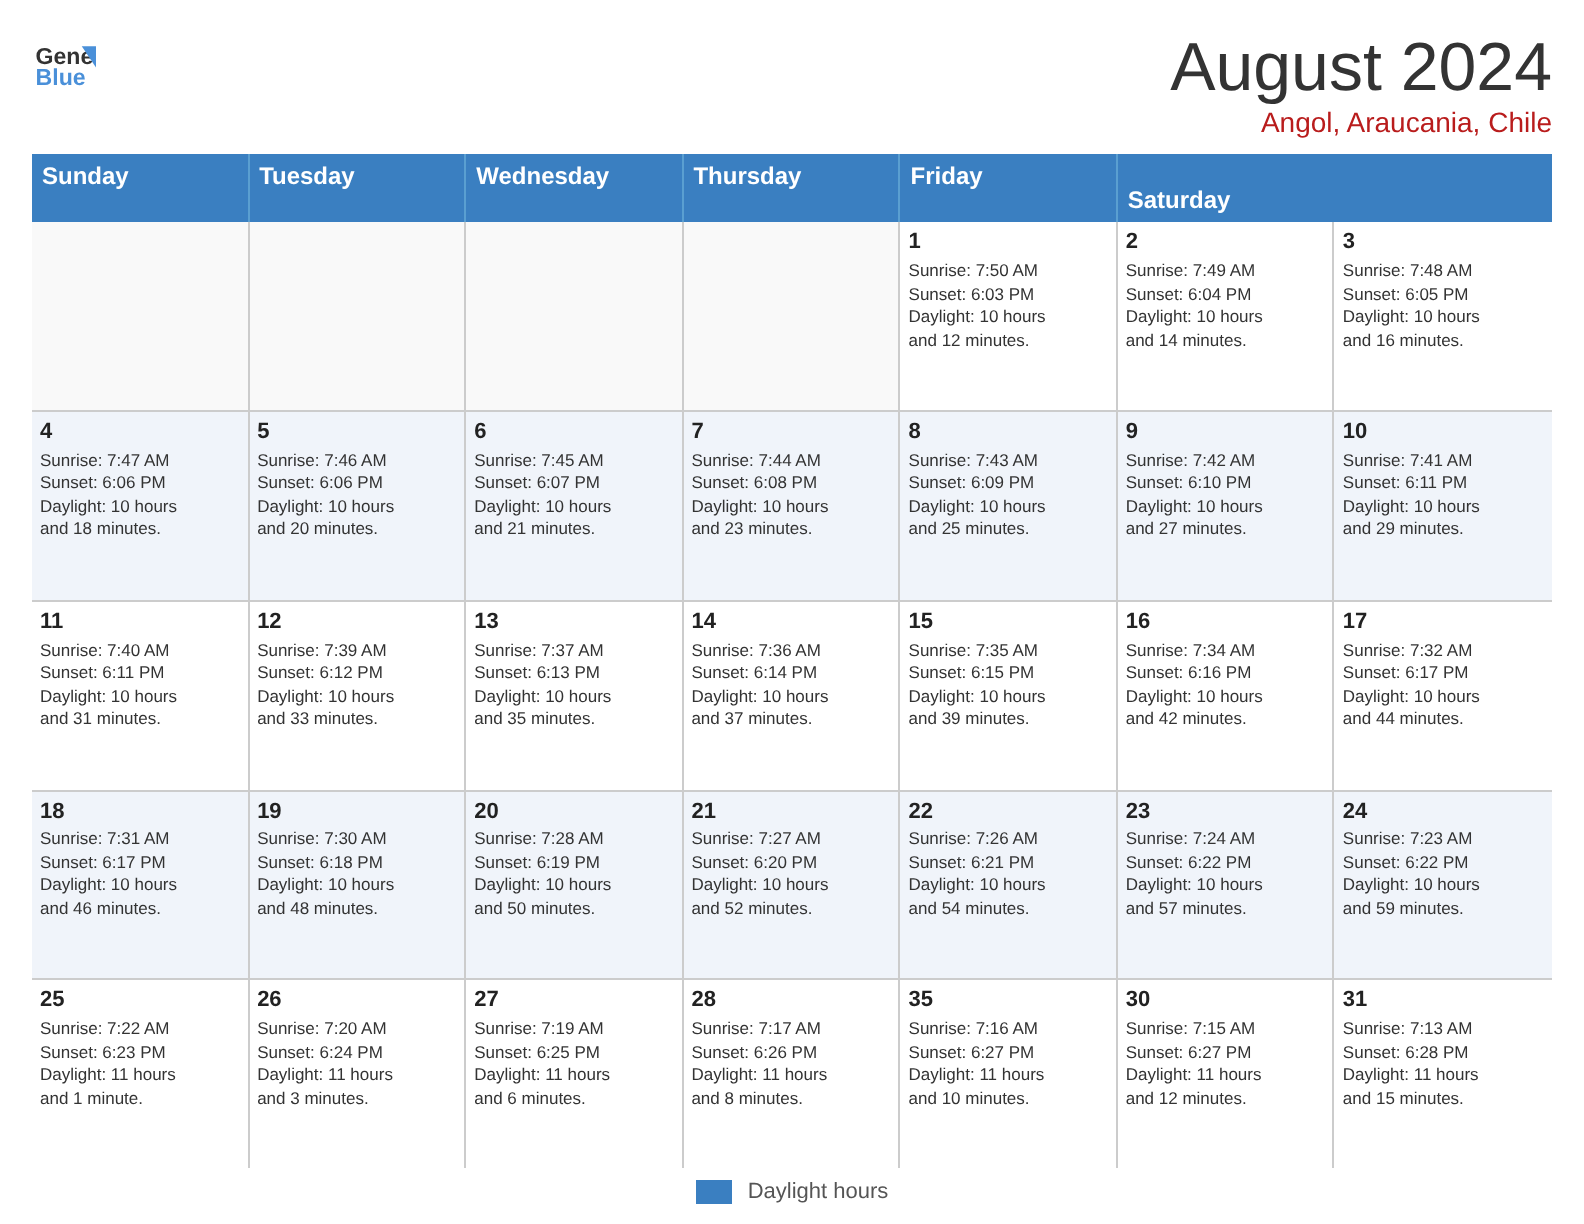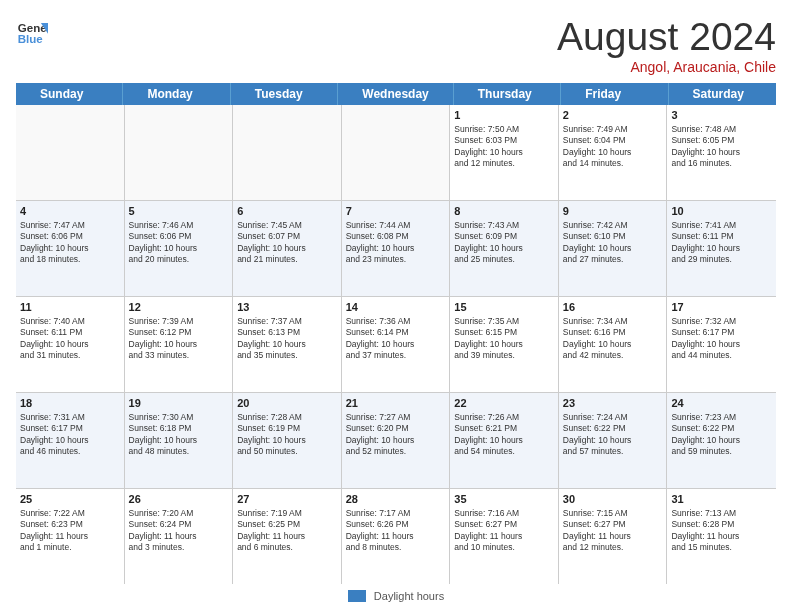--- a/index.html
+++ b/index.html
@@ -29,21 +29,21 @@
       gap: 4px;
     }
     .logo-icon {
       width: 32px;
       height: 32px;
     }
     .title-block {
       text-align: right;
     }
     .main-title {
-      font-size: 39px;
+      font-size: 34px;
       font-weight: normal;
       color: #333;
       line-height: 1.1;
     }
     .subtitle {
       font-size: 14px;
       color: #b91c1c;
     }
     .calendar {
       flex: 1;
@@ -52,25 +52,26 @@
     }
     .cal-header {
       display: grid;
       grid-template-columns: repeat(7, 1fr);
       background: #3a7fc1;
     }
     .cal-header-cell {
       color: #fff;
       font-size: 12px;
       font-weight: bold;
-      padding: 4px 24px;
+      padding: 4px 5px;
       border-right: 1px solid #5a9fd1;
     }
     .cal-header-cell:last-child {
       border-right: none;
+      margin-top: 12px;
     }
     .cal-body {
       flex: 1;
       display: flex;
       flex-direction: column;
     }
     .cal-row {
       display: grid;
       grid-template-columns: repeat(7, 1fr);
       flex: 1;
@@ -134,21 +135,20 @@
     </div>
     <div class="title-block">
       <div class="main-title">August 2024</div>
       <div class="subtitle">Angol, Araucania, Chile</div>
     </div>
   </div>
 
   <div class="calendar">
     <div class="cal-header">
     <div class="cal-header-cell">Sunday</div>
-        <div class="cal-header-cell">Monday</div>
         <div class="cal-header-cell">Tuesday</div>
         <div class="cal-header-cell">Wednesday</div>
         <div class="cal-header-cell">Thursday</div>
         <div class="cal-header-cell">Friday</div>
         <div class="cal-header-cell">Saturday</div>
       </div>
     <div class="cal-body">
     <div class="cal-row">
           <div class="cal-cell empty"></div>
           <div class="cal-cell empty"></div>

